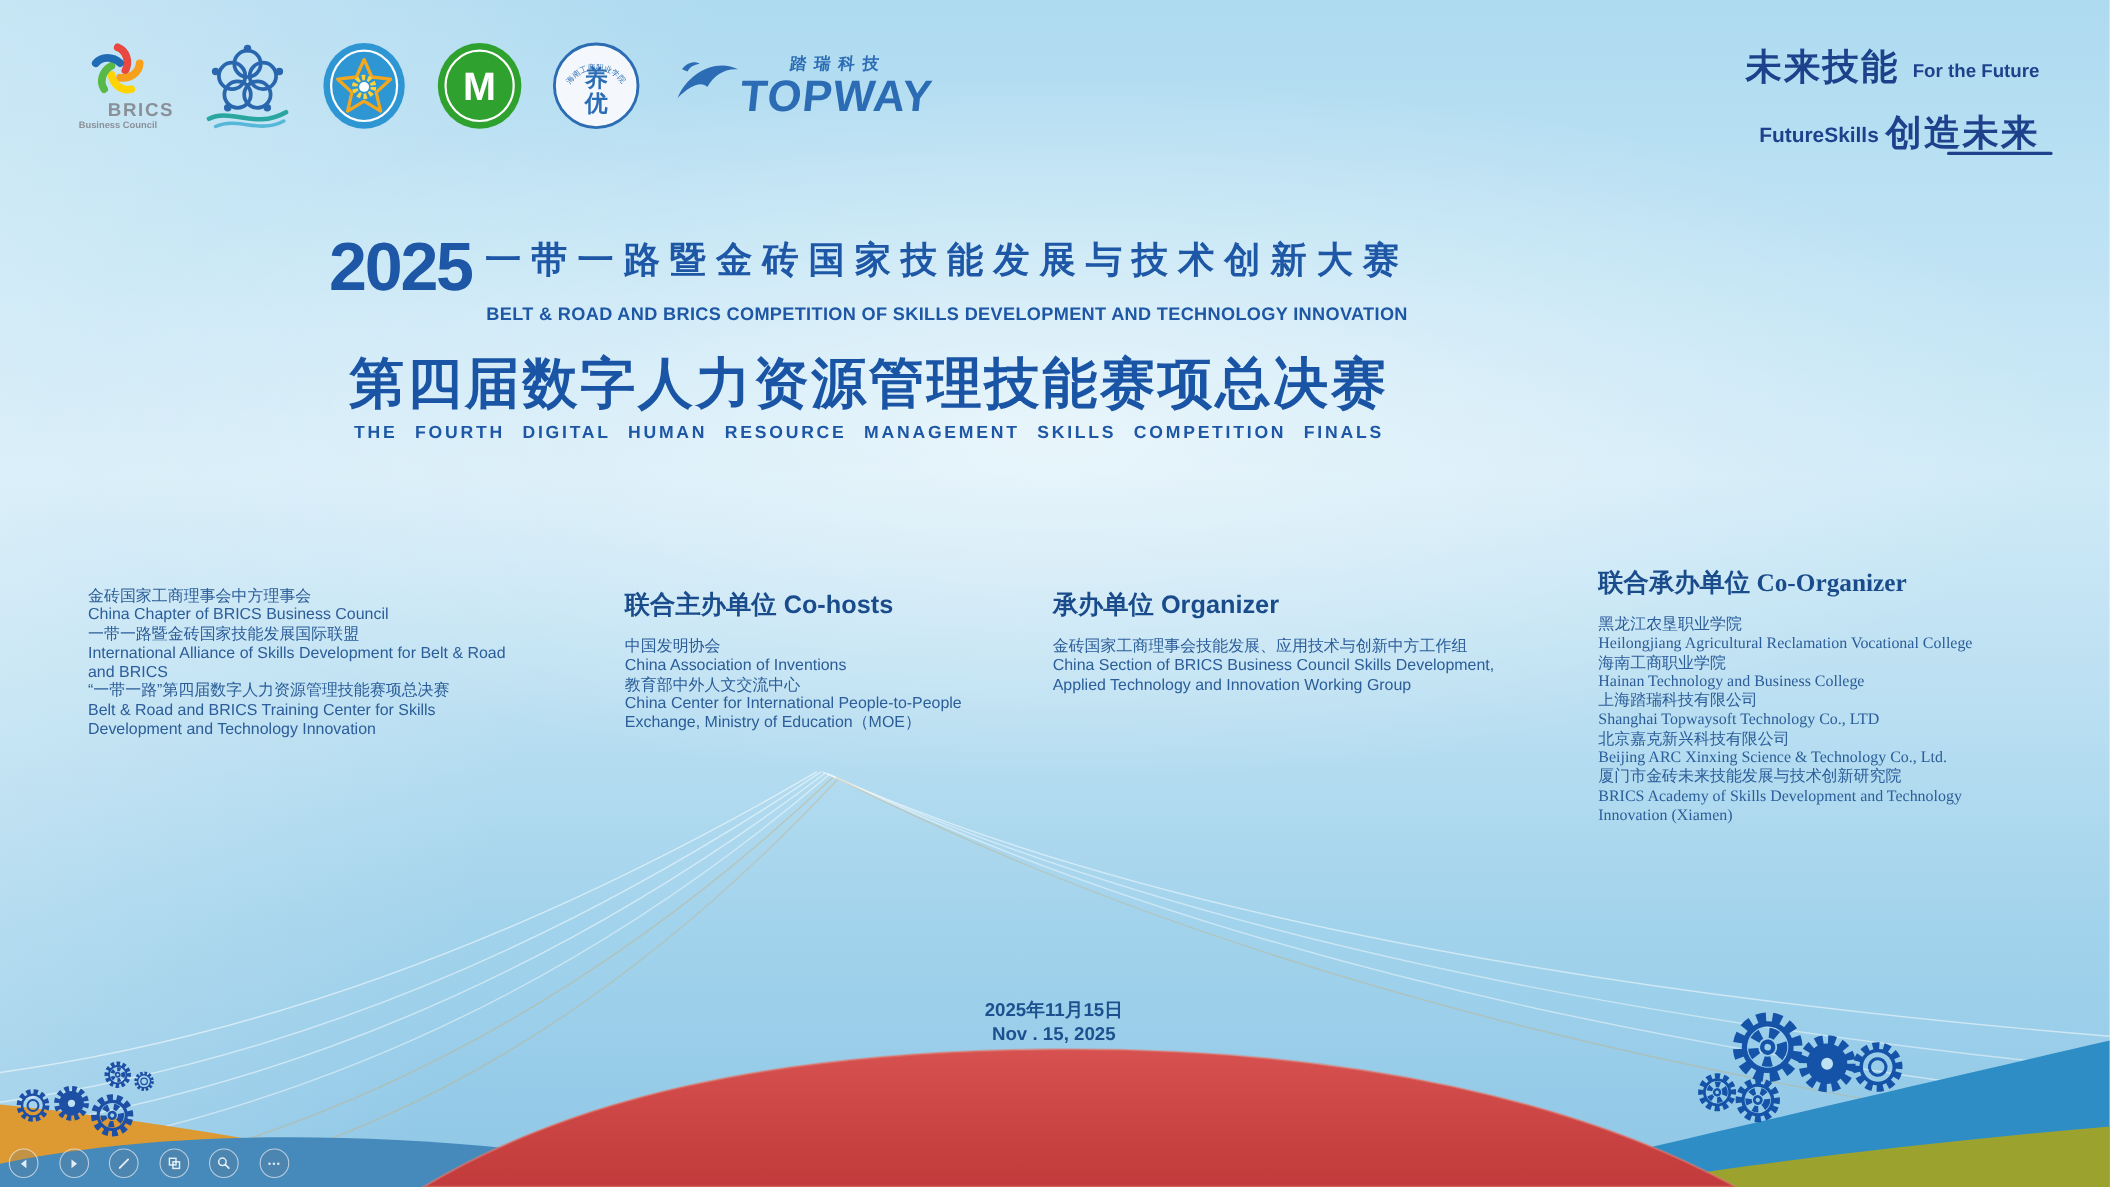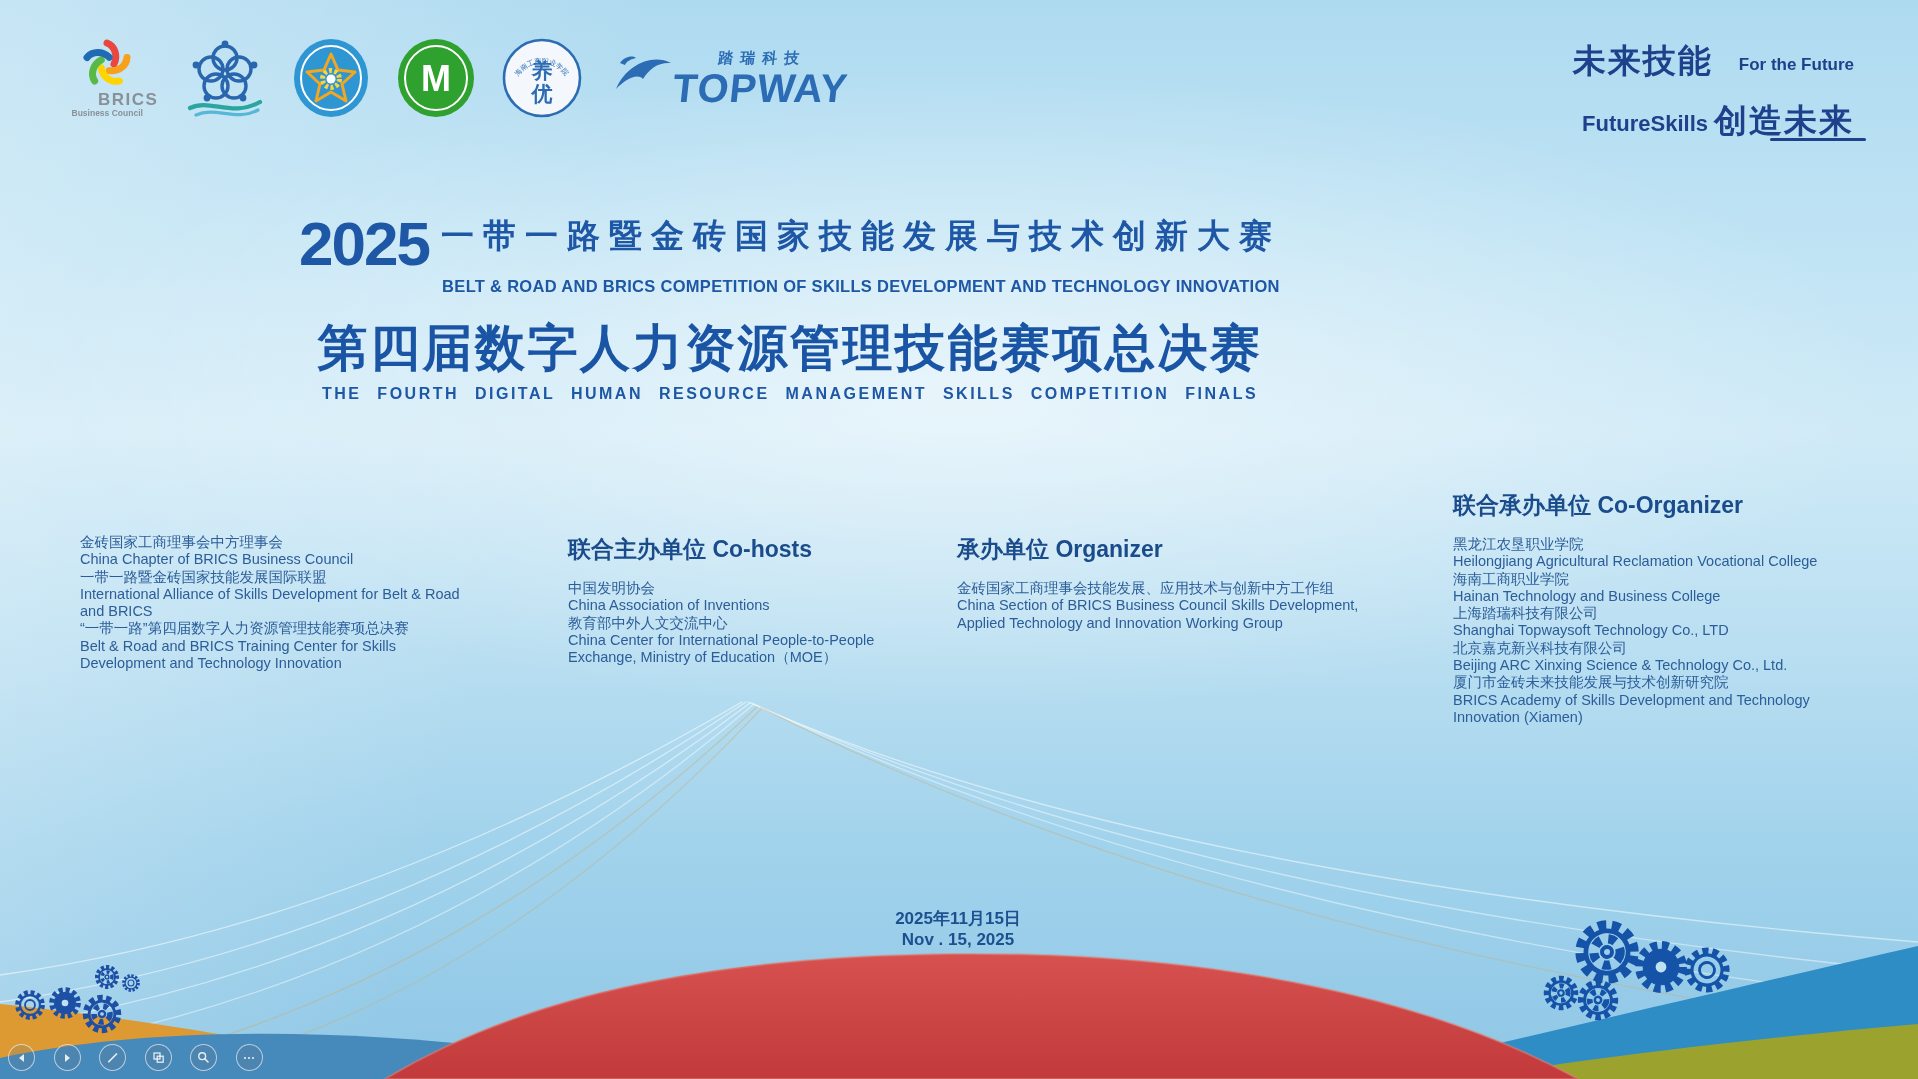--- a/index.html
+++ b/index.html
@@ -19,46 +19,46 @@
   .logo { display:flex; flex-direction:column; align-items:center; }
   .brics-name { color:#8a9097; font-weight:bold; font-size:17px; letter-spacing:1.5px; line-height:17px; margin-top:1px;padding-left:42px; }
   .brics-sub  { color:#8a9097; font-weight:bold; font-size:8.5px; line-height:10px; }
   .topway { flex-direction:row; align-items:flex-start; gap:2px; margin-left:6px; }
   .topway-texts { display:flex; flex-direction:column; align-items:flex-start; transform:skewX(-6deg); }
   .topway-cn { color:#2b6cb4; font-weight:bold; font-size:15px; letter-spacing:7px; margin-left:42px; }
   .topway-en { color:#2b6cb4; font-weight:900; font-size:40px; line-height:40px; letter-spacing:1px; }
 
   
   .fs-logo { position:absolute; right:64px; top:44px; color:#1e418c; text-align:right; }
-  .fs-r1 { display:flex; align-items:flex-end; justify-content:flex-end; gap:26px; }
+  .fs-r1 { display:flex; align-items:flex-end; justify-content:flex-end; gap:12px; }
   .fs-cn1 { font-size:33px; font-weight:900; letter-spacing:2px; line-height:33px; }
   .fs-en1 { font-size:17px; font-weight:bold; line-height:24px; }
   .fs-r2 { display:flex; align-items:flex-end; justify-content:flex-end; gap:6px; margin-top:2px; position:relative; }
-  .fs-en2 { font-size:22px; font-weight:bold; line-height:26px; }
+  .fs-en2 { font-size:19px; font-weight:bold; line-height:26px; }
   .fs-cn2 { font-size:33px; font-weight:900; letter-spacing:2px; line-height:33px;margin-top:25px; }
   .fs-underline { position:absolute; right:-12px; bottom:-4px; width:96px; height:3.5px; background:#1e418c; border-radius:2px; }
 
   
   .title-wrap { position:absolute; left:284px; top:218px; width:1012px; text-align:center; color:#1d57a5; }
   .t-row1 { display:flex; justify-content:center; align-items:flex-start; gap:12px; }
   .t-year { font-size:62px; font-weight:900; line-height:52px; letter-spacing:-2px; }
   .t-r1col { display:flex; flex-direction:column; align-items:center;gap:20px; }
   .t-cn1 { font-size:33px; font-weight:900; letter-spacing:9px; line-height:36px; white-space:nowrap; }
   .t-en1 { font-size:16.5px; font-weight:bold; letter-spacing:0.3px; line-height:19px; margin-top:3px; white-space:nowrap; }
   .t-cn2 { margin-top:24px; font-size:50px; font-weight:900; letter-spacing:2.5px; line-height:56px; color:#1a55a5; white-space:nowrap; }
   .t-en2 { margin-top:9px; font-size:16px; font-weight:bold; letter-spacing:2.5px; word-spacing:9px; white-space:nowrap; }
 
   
   .col { position:absolute; }
   .col-title { font-size:23px; font-weight:900; color:#1a4c8c; margin-bottom:15px; white-space:nowrap; }
   .col-line { font-size:14.5px; line-height:17.3px; color:#2b5d99; white-space:nowrap; }
   .col-hosts      { left:80px;   top:534px; }
   .col-cohosts    { left:568px;  top:534px; }
   .col-organizer  { left:957px;  top:534px; }
-  .col-coorganizer{ left:1453px; top:490px; }
+  .col-coorganizer{ left:1453px; top:514px;font-family:Liberation Serif, serif; }
 
   
   .date-block { position:absolute; left:798px; top:908px; width:320px; text-align:center; color:#1d508f; font-weight:bold; font-size:17px; line-height:21px; }
 
   
   .deco { position:absolute; left:0; top:0; width:1918px; height:1079px; pointer-events:none; }
 
   
   .toolbar { position:absolute; left:8px; top:1044px; display:flex; gap:18.5px; }
   .tb-btn {

